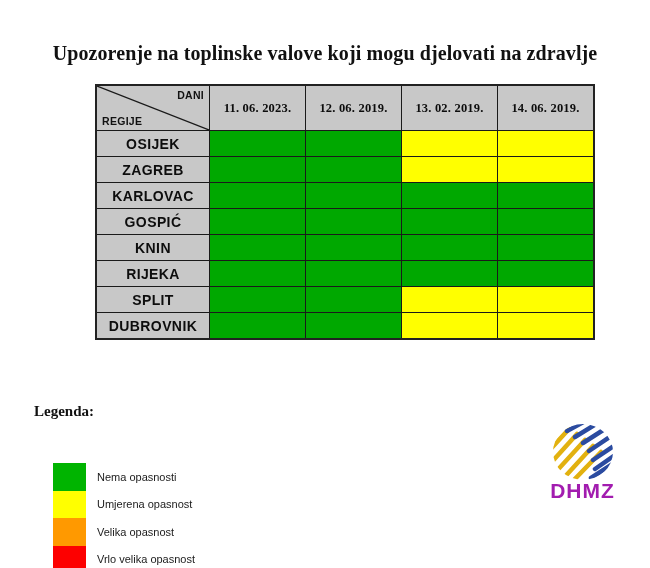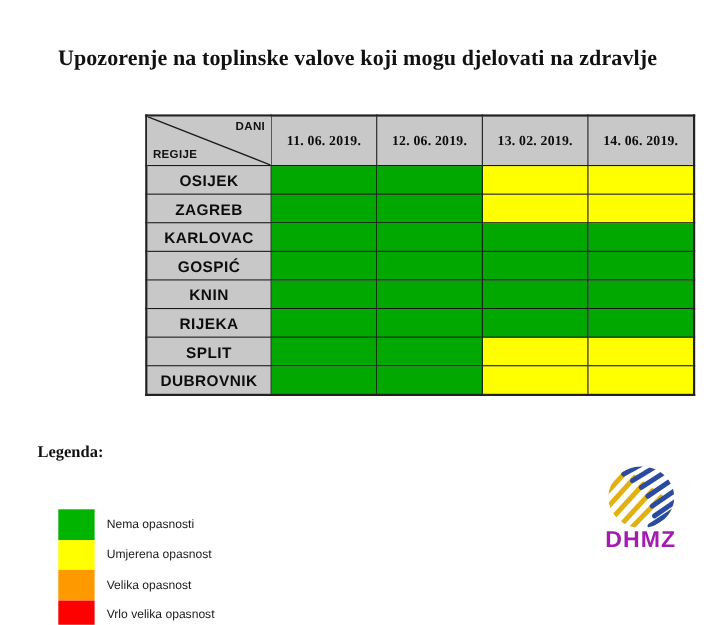--- a/index.html
+++ b/index.html
@@ -27,25 +27,24 @@
     font-size: 20px;
     color: #111111;
     letter-spacing: 0.1px;
     margin-top: 22px;
   }
 
   
   #heat-table {
     position: absolute;
     left: 95px;
-    top: 104px;
+    top: 84px;
     border-collapse: collapse;
     border: 2px solid #222222;
     table-layout: fixed;
-    margin-left: 37px;
   }
   #heat-table td, #heat-table th {
     border: 1px solid #1a1a1a;
     padding: 0;
     margin: 0;
   }
 
   .corner-cell {
     width: 112px;
     height: 44px;
@@ -183,21 +182,21 @@
 <table id="heat-table">
   <thead>
     <tr>
       <th class="corner-cell">
         <svg class="diag" viewBox="0 0 112 44" preserveAspectRatio="none">
           <line x1="0" y1="0" x2="112" y2="44" stroke="#1a1a1a" stroke-width="1.2"></line>
         </svg>
         <span class="corner-label-dani">DANI</span>
         <span class="corner-label-regije">REGIJE</span>
       </th>
-      <th class="date-head">11. 06. 2019.</th>
+      <th class="date-head">11. 06. 2023.</th>
       <th class="date-head">12. 06. 2019.</th>
       <th class="date-head">13. 02. 2019.</th>
       <th class="date-head">14. 06. 2019.</th>
     </tr>
   </thead>
   <tbody id="table-body">
       <tr>
         <td class="region-cell">OSIJEK</td>
         <td class="risk-cell" style="background: rgb(0, 168, 0);"></td>
         <td class="risk-cell" style="background: rgb(0, 168, 0);"></td>

